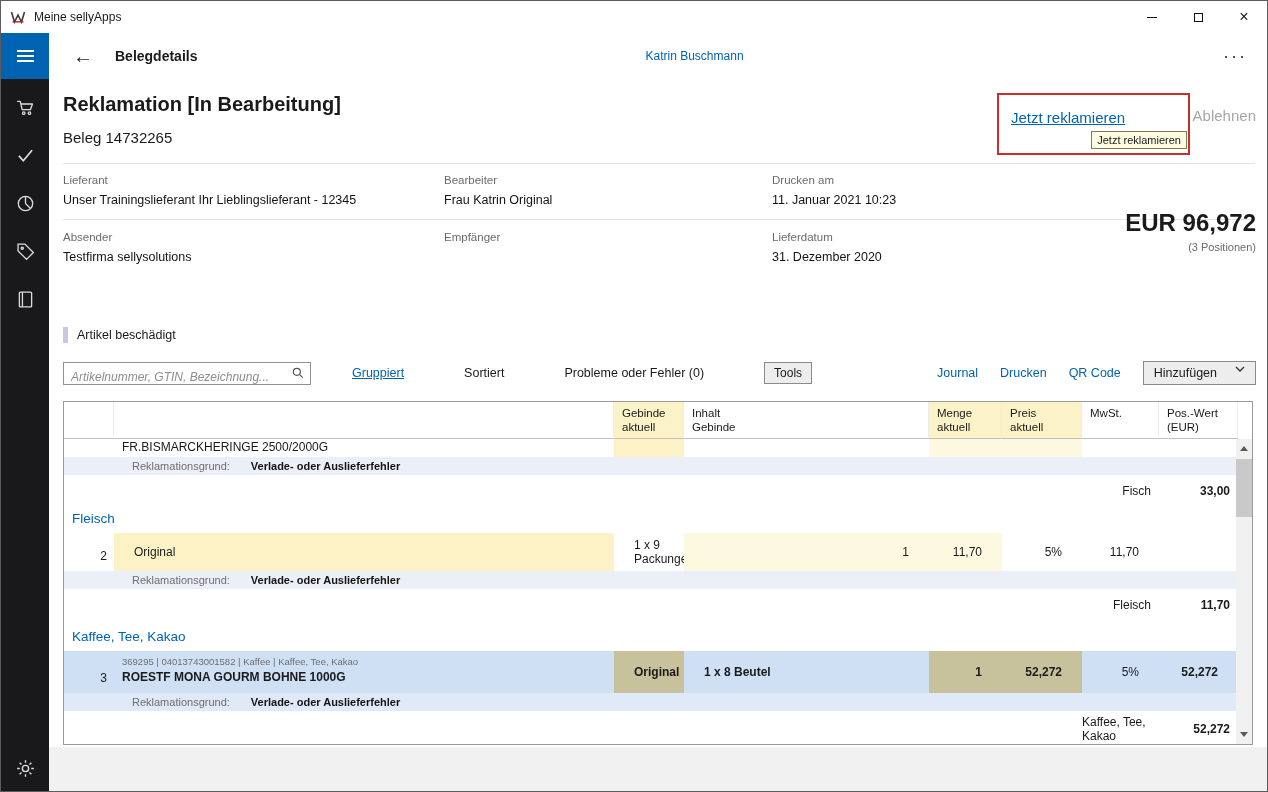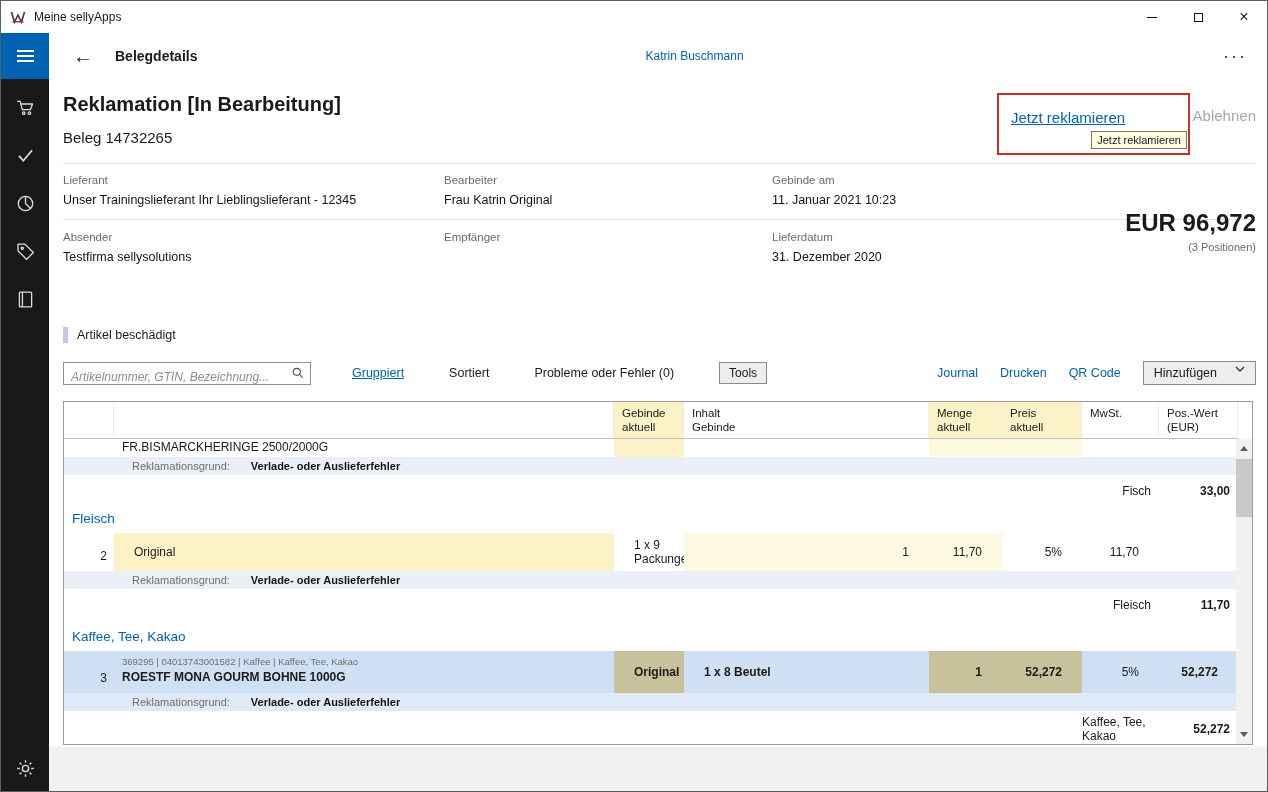--- a/index.html
+++ b/index.html
@@ -63,21 +63,21 @@
 
   .status { position:absolute; left:14px; top:248px; display:flex; align-items:center; gap:9px; font-size:12.5px; }
   .status-bar { width:5px; height:16px; background:#c9c6e8; }
 
   
   .toolbar { position:absolute; left:14px; right:13px; top:281px; height:26px; display:flex; align-items:center; }
   .search { width:248px; height:23px; border:1px solid #919191; display:flex; align-items:center; background:#fff; }
   .search input { flex:1; border:0; outline:0; font:12px "Liberation Sans","DejaVu Sans",sans-serif; padding:0 4px 0 7px; min-width:0; background:transparent;margin-top:8px; }
   .search input::placeholder { color:#8d8d8d; font-style:italic; }
   .mag { margin-right:5px; display:flex; }
-  .tb-left { display:flex; align-items:center; gap:45px; margin-left:41px; font-size:12.5px; }
+  .tb-left { display:flex; align-items:center; gap:60px; margin-left:41px; font-size:12.5px; }
   .link-blue { color:#0063b1; cursor:pointer; }
   .u { text-decoration:underline; }
   .btn { border:1px solid #8a8a8a; background:#ededed; padding:3px 9px; font-size:12px; cursor:pointer; }
   .tb-right { margin-left:auto; display:flex; align-items:center; gap:22px; font-size:12.5px; }
   .btn-add { display:flex; gap:18px; border:1px solid #8a8a8a; background:#ededed; padding:4px 10px; font-size:12.5px; cursor:pointer; }
 
   
   .table { position:absolute; left:14px; top:322px; width:1190px; height:344px; border:1px solid #9a9a9a; background:#fff; overflow:hidden; }
   .trow { display:grid; grid-template-columns:50px 500px 70px 245px 73px 80px 77px 79px; width:1174px; }
   .thead { height:37px; }
@@ -206,21 +206,21 @@
 
     <div class="field f-lieferant">
       <div class="f-label">Lieferant</div>
       <div class="f-value">Unser Trainingslieferant Ihr Lieblingslieferant - 12345</div>
     </div>
     <div class="field f-bearbeiter">
       <div class="f-label">Bearbeiter</div>
       <div class="f-value">Frau Katrin Original</div>
     </div>
     <div class="field f-erstellt">
-      <div class="f-label">Gebinde am</div>
+      <div class="f-label">Drucken am</div>
       <div class="f-value">11. Januar 2021 10:23</div>
     </div>
 
     <div class="div2"></div>
 
     <div class="field f-absender">
       <div class="f-label">Absender</div>
       <div class="f-value">Testfirma sellysolutions</div>
     </div>
     <div class="field f-empfaenger ml">

